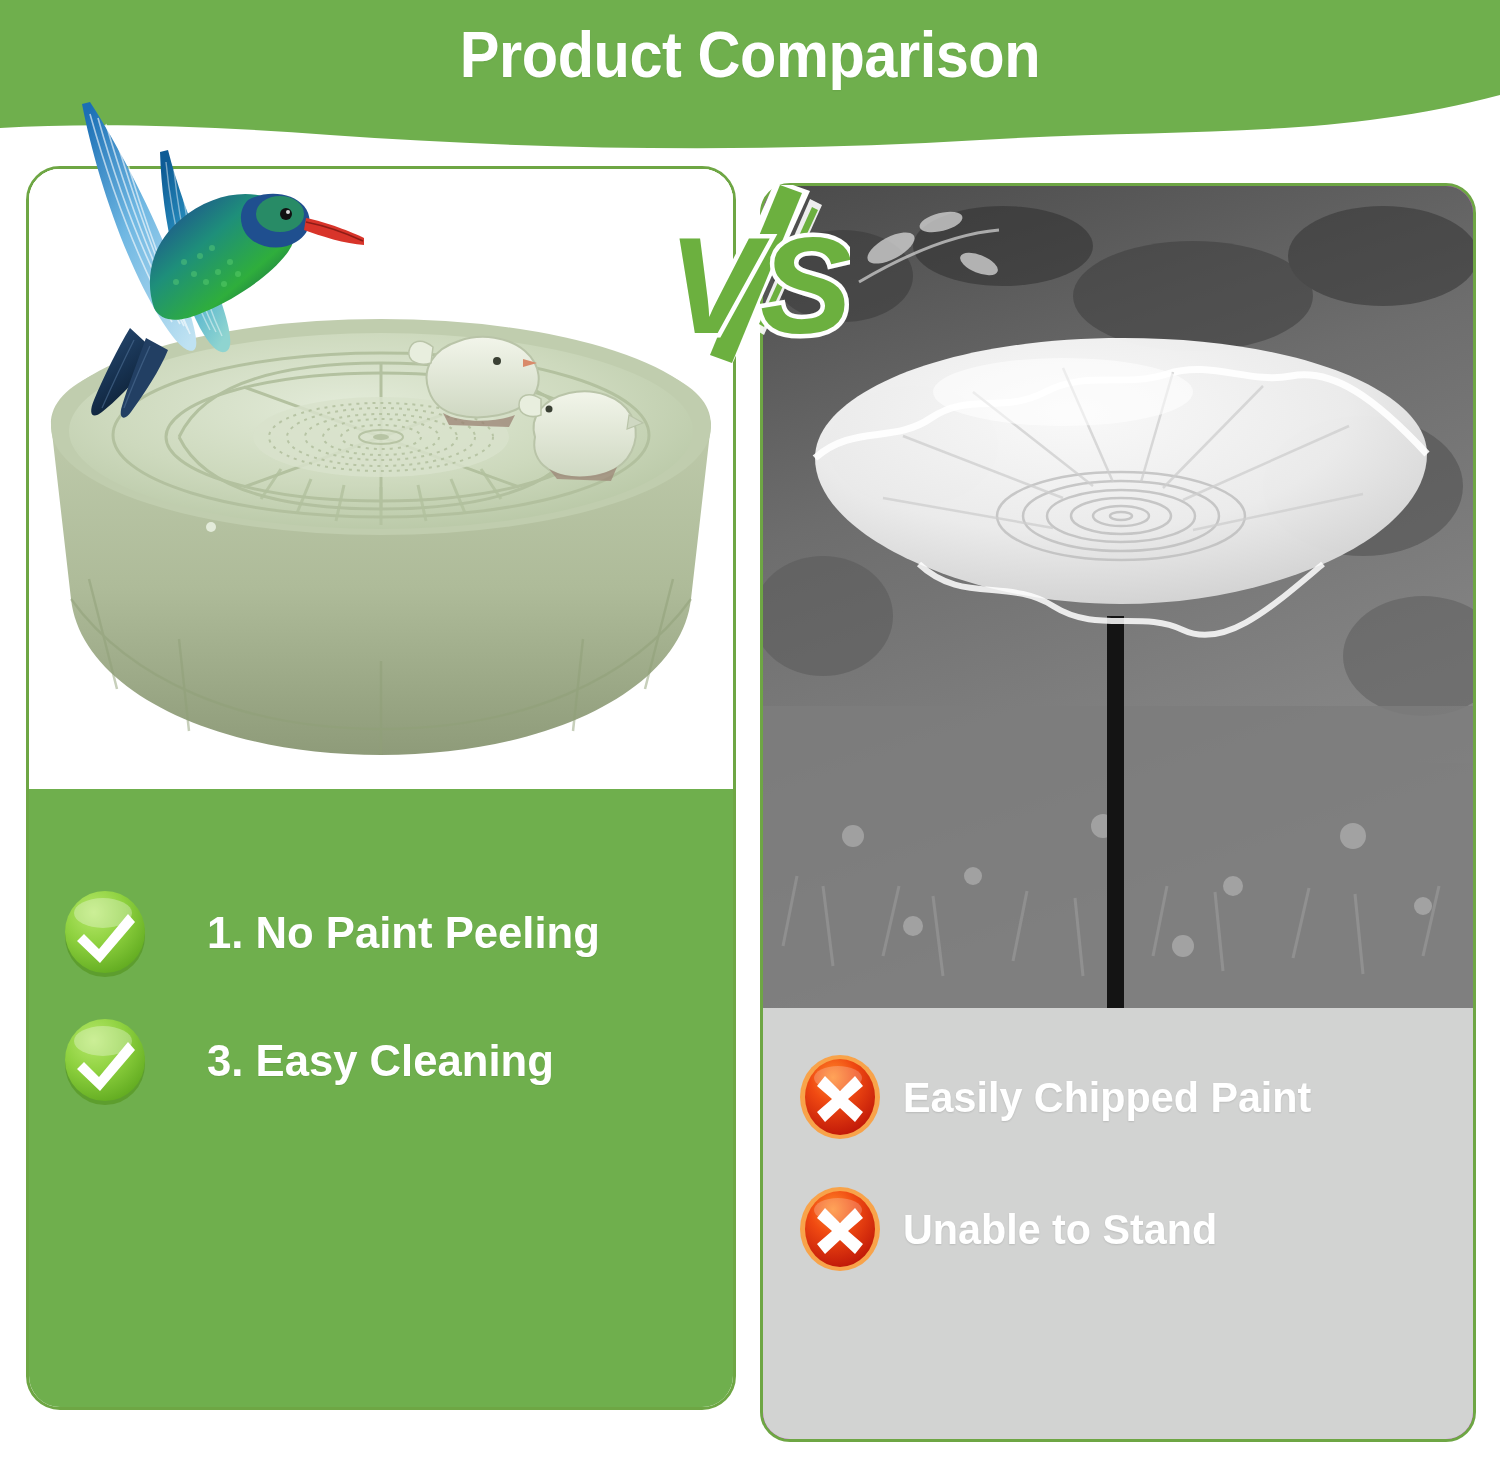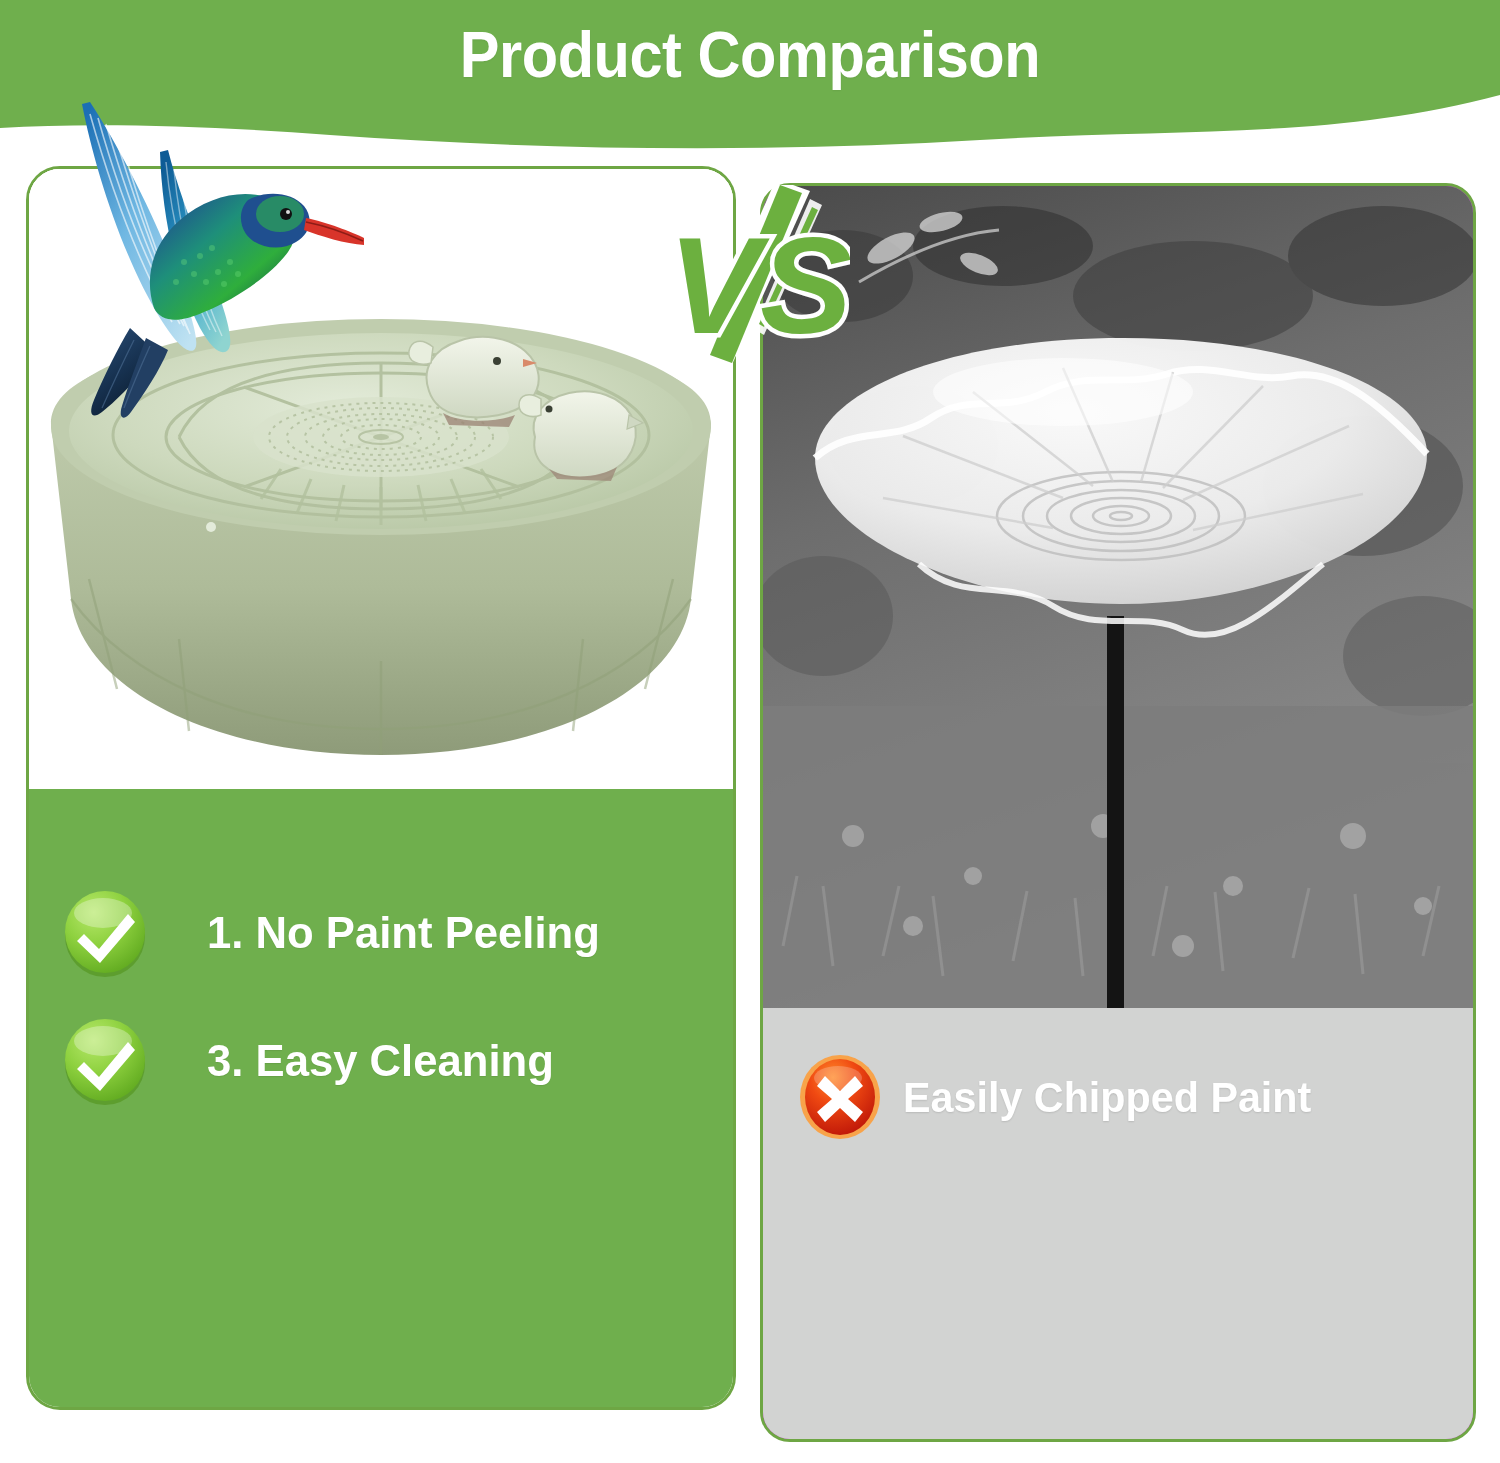--- a/index.html
+++ b/index.html
@@ -326,20 +326,38 @@
             <ellipse cx="43" cy="43" rx="40" ry="42" fill="#ff9a33" opacity="0.85"></ellipse>
             <ellipse cx="43" cy="43" rx="35" ry="38" fill="url(#xg1)"></ellipse>
             <ellipse cx="41" cy="24" rx="24" ry="12" fill="#ffffff" opacity="0.22"></ellipse>
             <path d="M28,22 L43,37 L58,22 L66,32 L51,45 L66,58 L58,68 L43,54 L28,68 L20,58 L35,45 L20,32 Z" fill="#ffffff"></path>
           </svg>
         </span>
         <span class="con-label">Easily Chipped Paint</span>
       </div>
 
 
+      <div class="con-row">
+        <span class="badge-x">
+          <svg viewBox="0 0 86 86" width="86" height="86">
+            <defs>
+              <radialGradient id="xg3" cx="40%" cy="24%" r="82%">
+                <stop offset="0%" stop-color="#ff8a2a"></stop>
+                <stop offset="40%" stop-color="#f04a12"></stop>
+                <stop offset="100%" stop-color="#bc1408"></stop>
+              </radialGradient>
+            </defs>
+            <ellipse cx="43" cy="43" rx="40" ry="42" fill="#ff9a33" opacity="0.85"></ellipse>
+            <ellipse cx="43" cy="43" rx="35" ry="38" fill="url(#xg3)"></ellipse>
+            <ellipse cx="41" cy="24" rx="24" ry="12" fill="#ffffff" opacity="0.22"></ellipse>
+            <path d="M28,22 L43,37 L58,22 L66,32 L51,45 L66,58 L58,68 L43,54 L28,68 L20,58 L35,45 L20,32 Z" fill="#ffffff"></path>
+          </svg>
+        </span>
+        <span class="con-label">Unable to Stand</span>
+      </div>
 
     </div>
   </div>
 
   <div class="vs-badge">
     <svg viewBox="0 0 190 180" width="190" height="180">
 
       <g>
         <path d="M116,-6 L150,6 L70,184 L38,172 Z" fill="#ffffff"></path>
         <path d="M120,0 L142,8 L72,178 L50,170 Z" fill="#6cb03f"></path>

